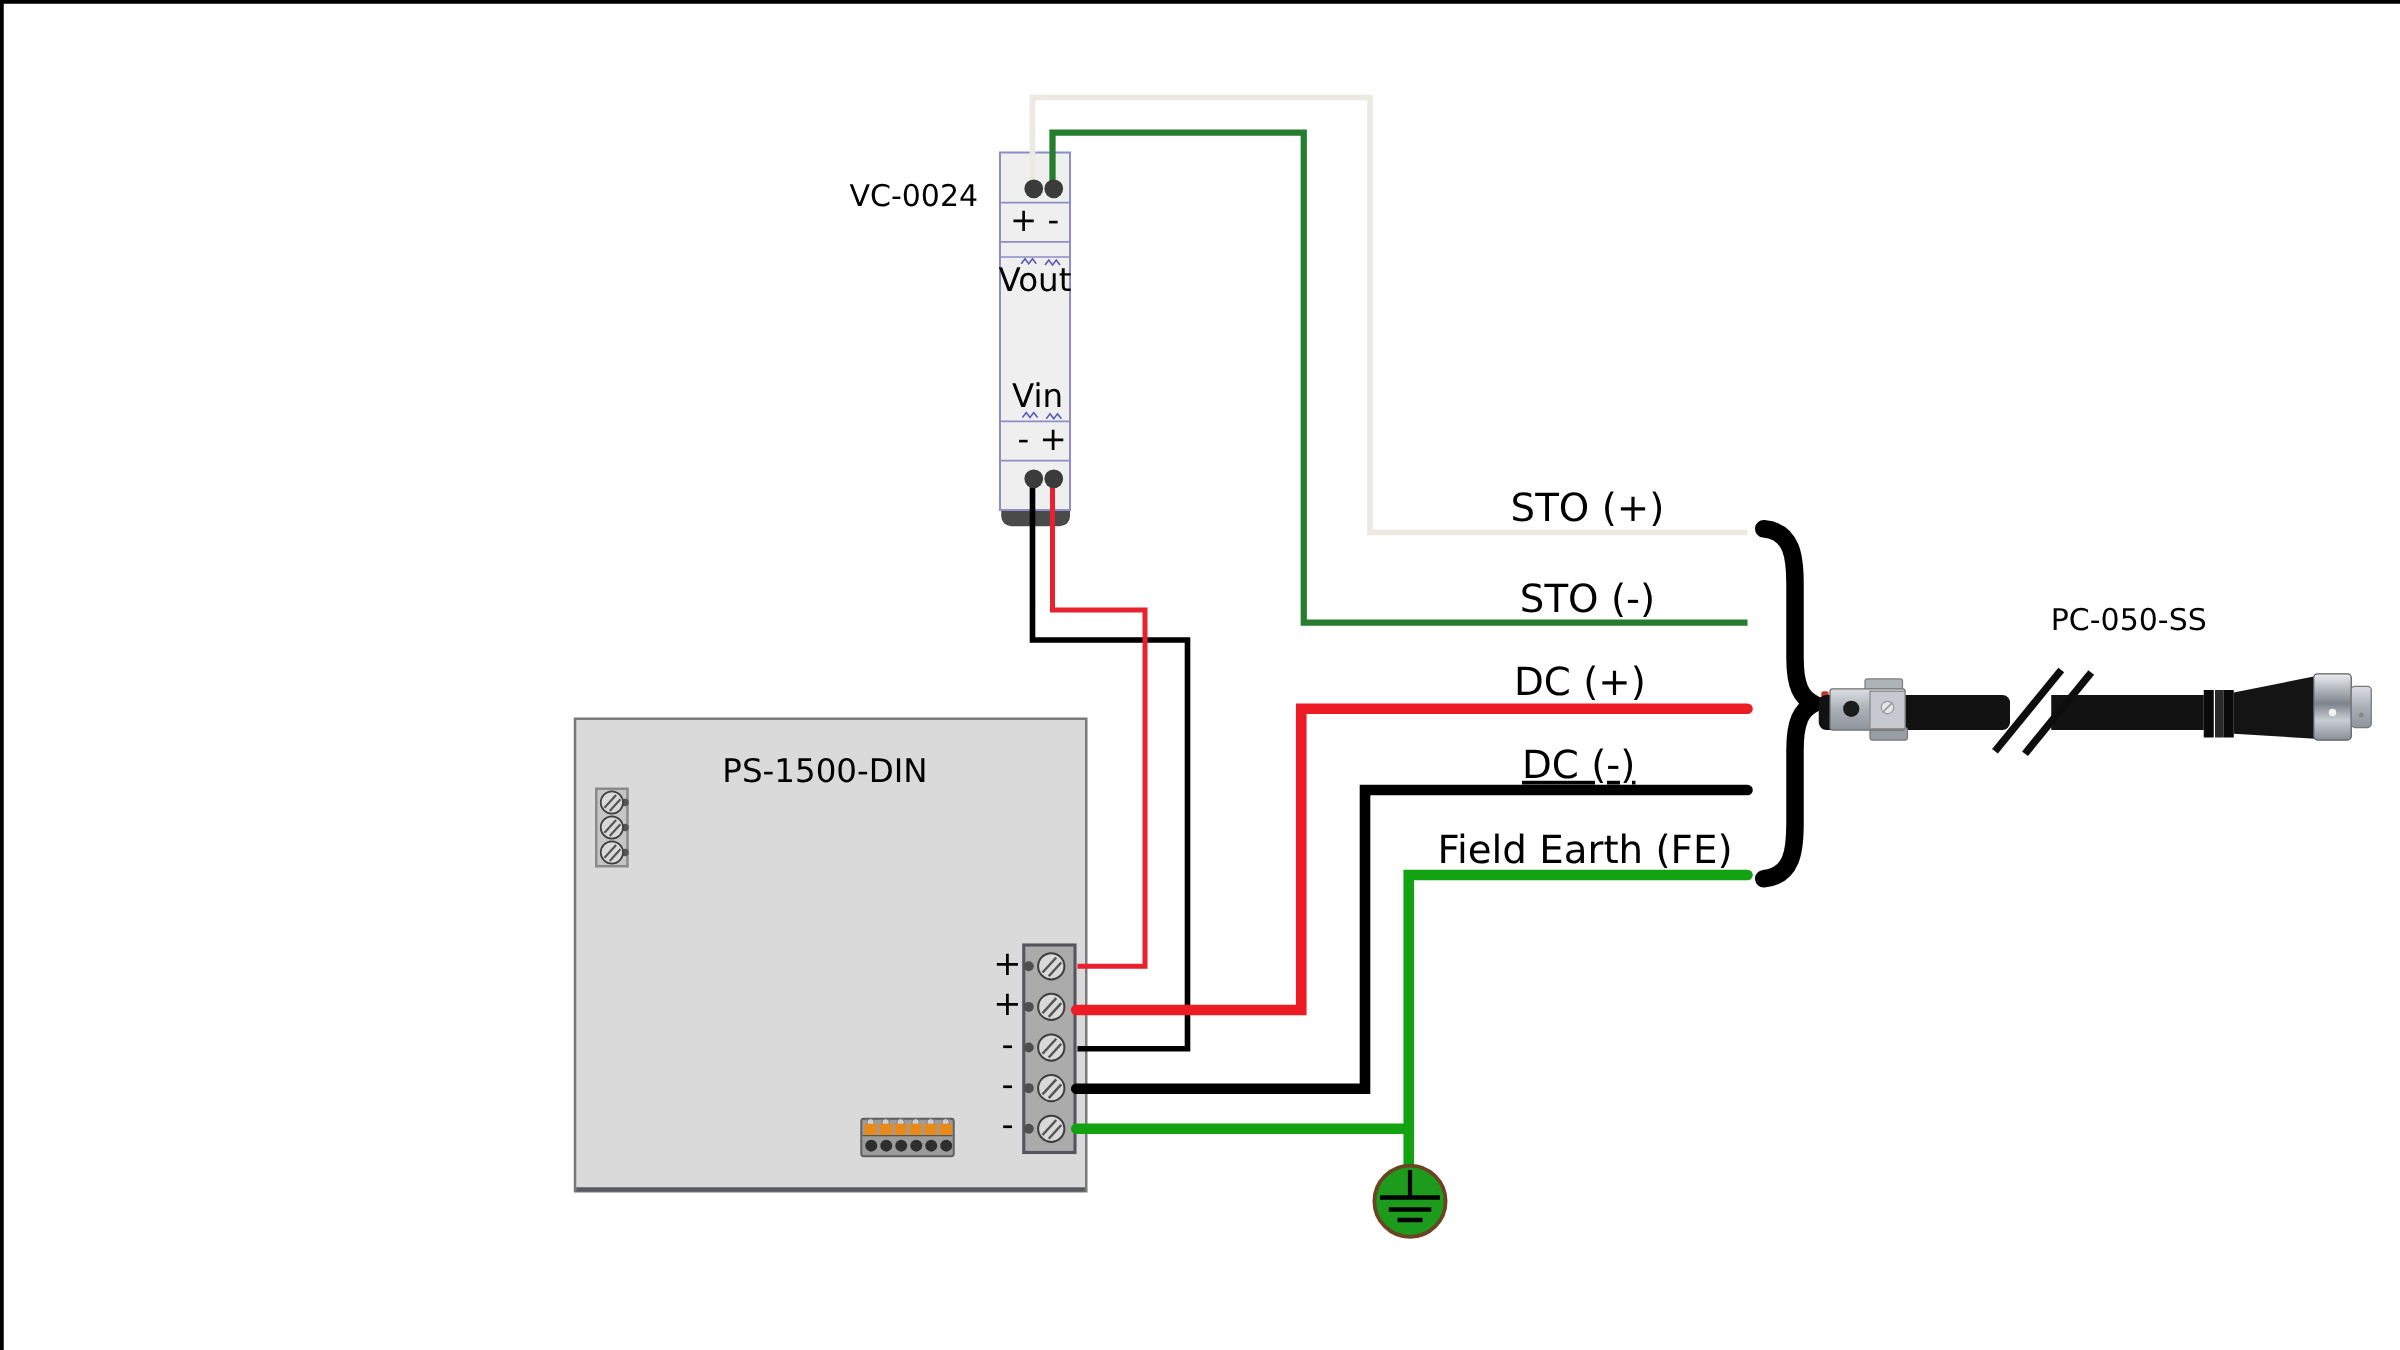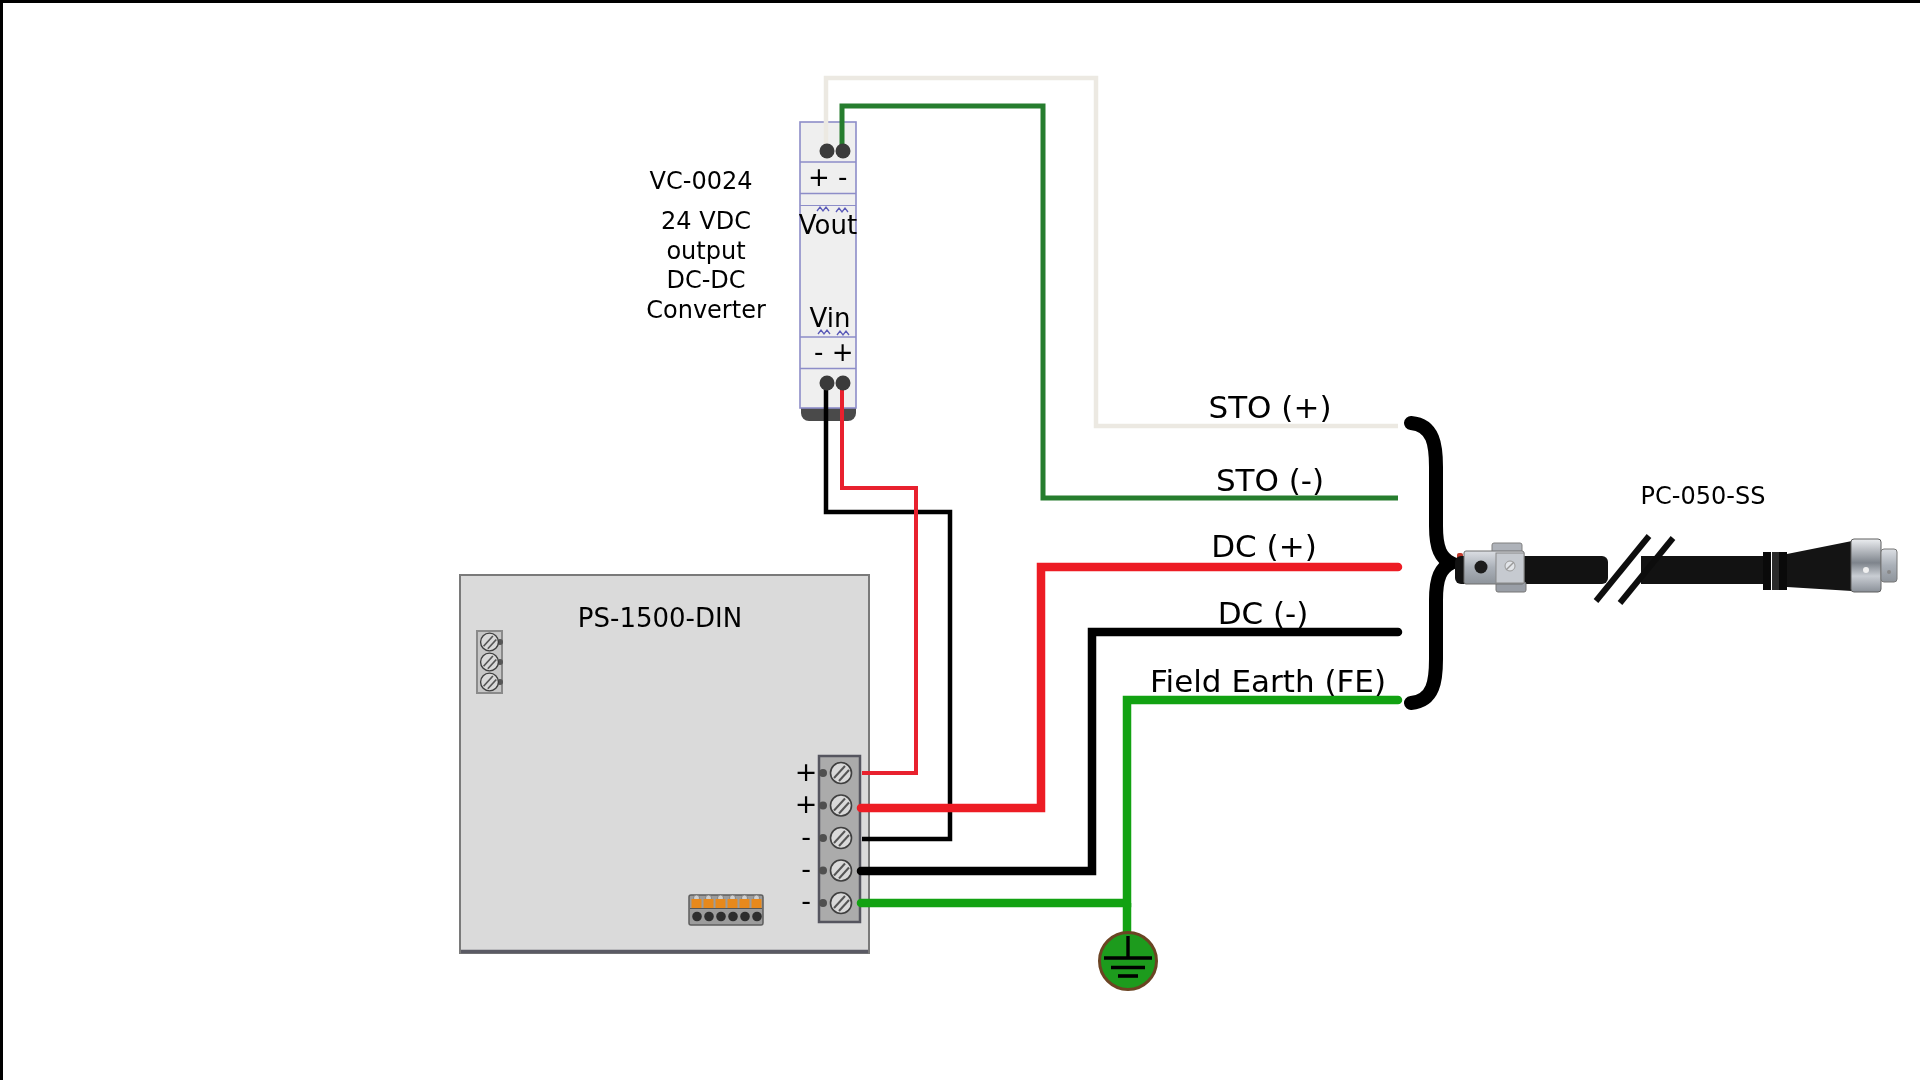--- a/index.html
+++ b/index.html
@@ -174,38 +174,34 @@
         <rect x="1779" y="552" width="8" height="38" fill="#0a0a0a"></rect>
         <path d="M1787 554 L1852 541 L1852 591 L1787 587 Z" fill="#141414"></path>
         <rect x="1851" y="539" width="30" height="53" rx="3" fill="url(#chrome)" stroke="#5f5f5f"></rect>
         <circle cx="1866" cy="570" r="3" fill="#f0f0f0"></circle>
         <rect x="1881" y="549" width="16" height="33" rx="3" fill="url(#metal)" stroke="#777"></rect>
         <circle cx="1889" cy="572" r="2" fill="#888"></circle>
       </g>
     </g>
   </svg>
 
-  <div class="lbl center f24" style="left:701px;top:157px;margin-top:24px;">VC-0024</div>
-  <div class="lbl f24 vc-desc" style="left:706px;top:207px;transform:translateX(-50%);text-align:center;">24 VDC
-output
-DC-DC
-Converter</div>
+  <div class="lbl center f24" style="left:731px;top:157px;">VC-0024</div>
   <div class="lbl vcenter f26" style="left:808px;top:177px;">+ -</div>
   <div class="lbl center f22" style="left:828px;top:225px;">Vout</div>
   <div class="lbl center f22" style="left:830px;top:318px;">Vin</div>
   <div class="lbl vcenter f26" style="left:814px;top:352px;">- +</div>
 
   <div class="lbl center f26" style="left:660px;top:618px;">PS-1500-DIN</div>
 
   <div class="lbl center f27" style="left:806px;top:772px;">+</div>
   <div class="lbl center f27" style="left:806px;top:804px;">+</div>
   <div class="lbl center f27" style="left:806px;top:837px;">-</div>
   <div class="lbl center f27" style="left:806px;top:869px;">-</div>
   <div class="lbl center f27" style="left:806px;top:901px;">-</div>
 
   <div class="lbl center f23" style="left:1270px;top:407px;">STO (+)</div>
   <div class="lbl center f23" style="left:1270px;top:480px;text-align:center;">STO (-)</div>
   <div class="lbl center f23" style="left:1264px;top:546px;">DC (+)</div>
-  <div class="lbl center f23" style="left:1263px;top:613px;">DC (-)</div>
+  <div class="lbl center f23" style="left:1263px;top:613px;text-decoration:underline;">DC (-)</div>
   <div class="lbl center f23" style="left:1268px;top:681px;">Field Earth (FE)</div>
 
   <div class="lbl center f24" style="left:1703px;top:496px;">PC-050-SS</div>
 </div>
 
 </body></html>

